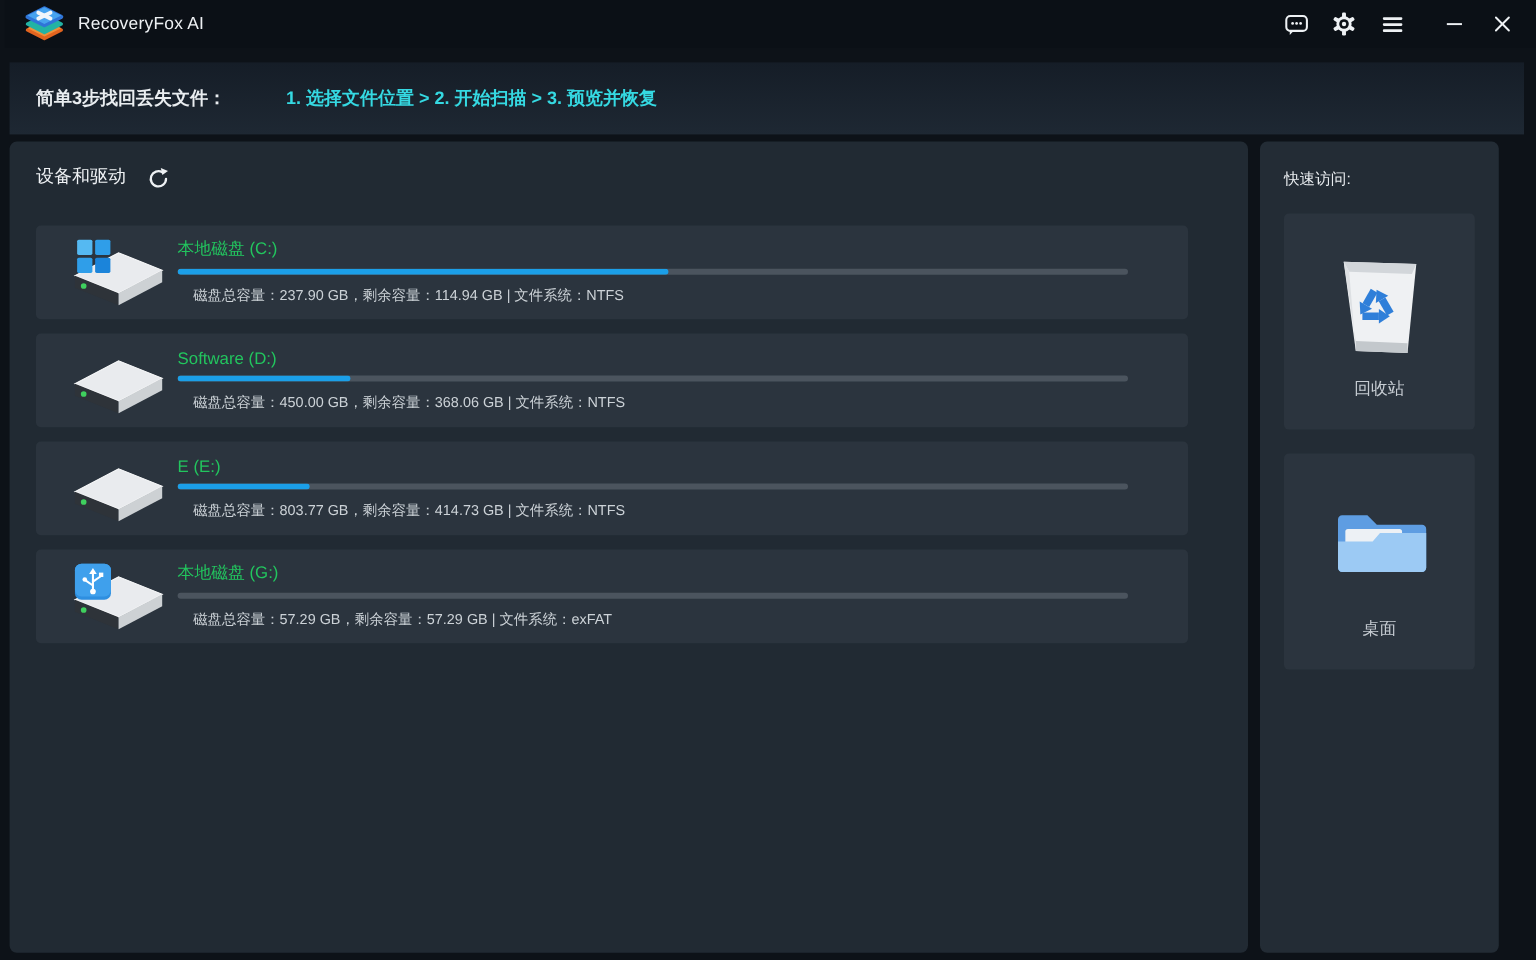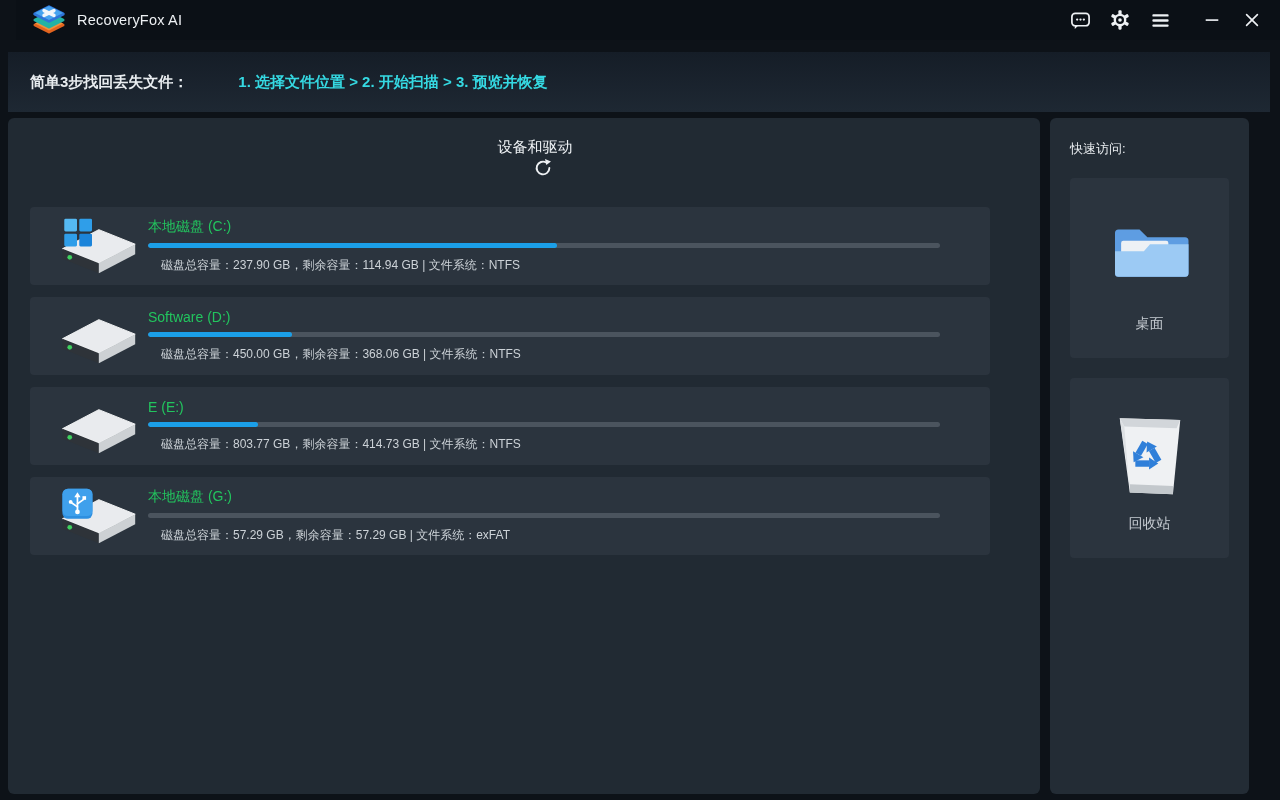--- a/index.html
+++ b/index.html
@@ -8,21 +8,21 @@
     width: 1280px; height: 800px; overflow: hidden;
     background: #0d1218;
     font-family: "Liberation Sans", "DejaVu Sans", sans-serif;
     cursor: default;
     -webkit-font-smoothing: antialiased;
   }
   .window { position: relative; width: 1280px; height: 800px; }
 
   
   .titlebar {
-    position: absolute; top: 0; left: 16px; right: 0; height: 40px;
+    position: absolute; top: 0; left: 4px; right: 0; height: 40px;
     background: #0b1016;
     display: flex; align-items: center; padding: 0 16px;
   }
   .logo { width: 34px; height: 30px; margin-right: 11px; flex: 0 0 auto; }
   .app-title { color: #edf0f3; font-size: 14.5px; letter-spacing: 0.2px; }
   .tb-actions { margin-left: auto; display: flex; align-items: center; }
   .tb-btn {
     width: 24px; height: 24px; display: flex; align-items: center; justify-content: center;
     cursor: pointer; margin-left: 16px;
   }
@@ -42,21 +42,21 @@
   .main-panel {
     position: absolute; left: 8px; top: 118px; width: 1032px; bottom: 6px;
     background: #212a33; border-radius: 6px; overflow: hidden;
   }
   .side-panel {
     position: absolute; left: 1050px; width: 199px; top: 118px; bottom: 6px;
     background: #232c35; border-radius: 6px; overflow: hidden;
   }
 
   
-  .main-header { display: flex; align-items: center; margin: 20px 0 0 22px; flex-direction: column; }
+  .main-header { display: flex; align-items: flex-start; margin: 20px 0 0 22px; }
   .main-header-title { color: #eef1f4; font-size: 15px; }
   .refresh-btn {
     margin-left: 16px; width: 22px; height: 22px; cursor: pointer;
     display: flex; align-items: center; justify-content: center;
   }
 
   
   .drive-list { margin: 28px 50px 0 22px; }
   .drive-row {
     height: 78px; background: #2b343e; border-radius: 4px; margin-bottom: 12px;
@@ -281,32 +281,20 @@
   </div>
 </div>
   </div>
 
   <div class="side-panel">
     <div class="side-header">快速访问:</div>
     <div class="quick-cards" id="quick-cards">
   <div class="quick-card">
     <div class="card-icon">
 
-      <svg class="icon-variant" viewBox="0 0 96 78" width="84" height="70">
-        <path d="M8 16 a4 4 0 0 1 4 -4 h24 l9 9 h43 a4 4 0 0 1 4 4 v37 a4 4 0 0 1 -4 4 H12 a4 4 0 0 1 -4 -4 Z" fill="#5e9de2"></path>
-        <rect x="15" y="25" width="54" height="28" rx="2.5" fill="#edf1f5"></rect>
-        <path d="M8 37 H41 L48 29 H92 V62 a4 4 0 0 1 -4 4 H12 a4 4 0 0 1 -4 -4 Z" fill="#9ccaf4"></path>
-      </svg>
-    </div>
-    <div class="card-label">桌面</div>
-  </div>
-
-  <div class="quick-card">
-    <div class="card-icon">
-
       <svg class="icon-variant" viewBox="0 0 96 104" width="88" height="96">
         <polygon points="15,14 81,16 73,97 26,95" fill="#eff1f3"></polygon>
         <polygon points="15,14 81,16 77,25 20,23" fill="#d2d6da"></polygon>
         <polygon points="26,86 73,88 73,97 26,95" fill="#c3c8cc"></polygon>
         <polygon points="15,14 20,23 26,95 26,86" fill="#dde0e3"></polygon>
         <g transform="translate(44,55)" fill="#2f7fd9">
           <g>
             <path d="M-12,5 L3,5 L3,12 L-12,12 Z"></path>
             <polygon points="3,2 13,8.5 3,15"></polygon>
           </g>
@@ -317,16 +305,28 @@
           <g transform="rotate(-240)">
             <path d="M-12,5 L3,5 L3,12 L-12,12 Z"></path>
             <polygon points="3,2 13,8.5 3,15"></polygon>
           </g>
         </g>
       </svg>
 
     </div>
     <div class="card-label">回收站</div>
   </div>
+
+  <div class="quick-card">
+    <div class="card-icon">
+
+      <svg class="icon-variant" viewBox="0 0 96 78" width="84" height="70">
+        <path d="M8 16 a4 4 0 0 1 4 -4 h24 l9 9 h43 a4 4 0 0 1 4 4 v37 a4 4 0 0 1 -4 4 H12 a4 4 0 0 1 -4 -4 Z" fill="#5e9de2"></path>
+        <rect x="15" y="25" width="54" height="28" rx="2.5" fill="#edf1f5"></rect>
+        <path d="M8 37 H41 L48 29 H92 V62 a4 4 0 0 1 -4 4 H12 a4 4 0 0 1 -4 -4 Z" fill="#9ccaf4"></path>
+      </svg>
+    </div>
+    <div class="card-label">桌面</div>
+  </div>
 </div>
   </div>
 
 </div>
 
 </body></html>

